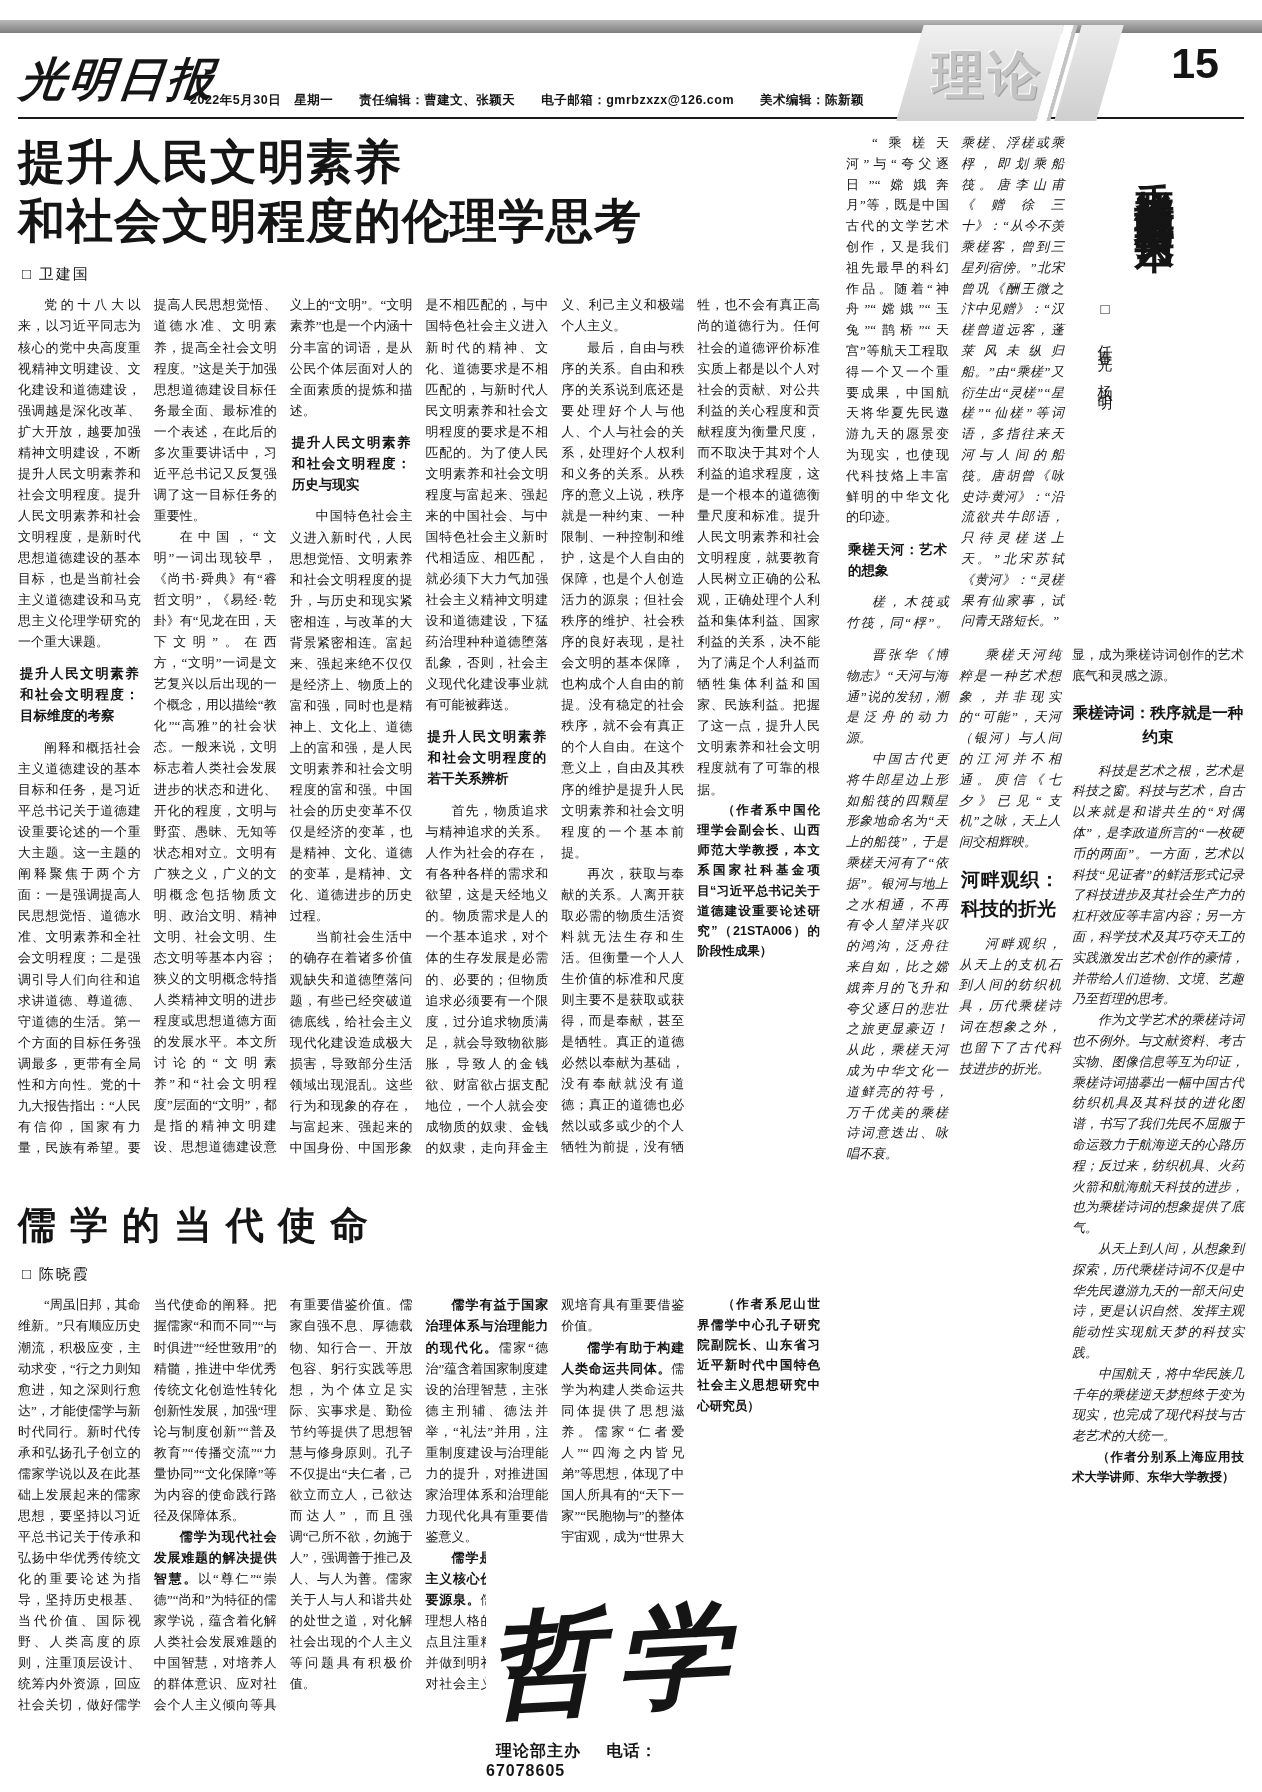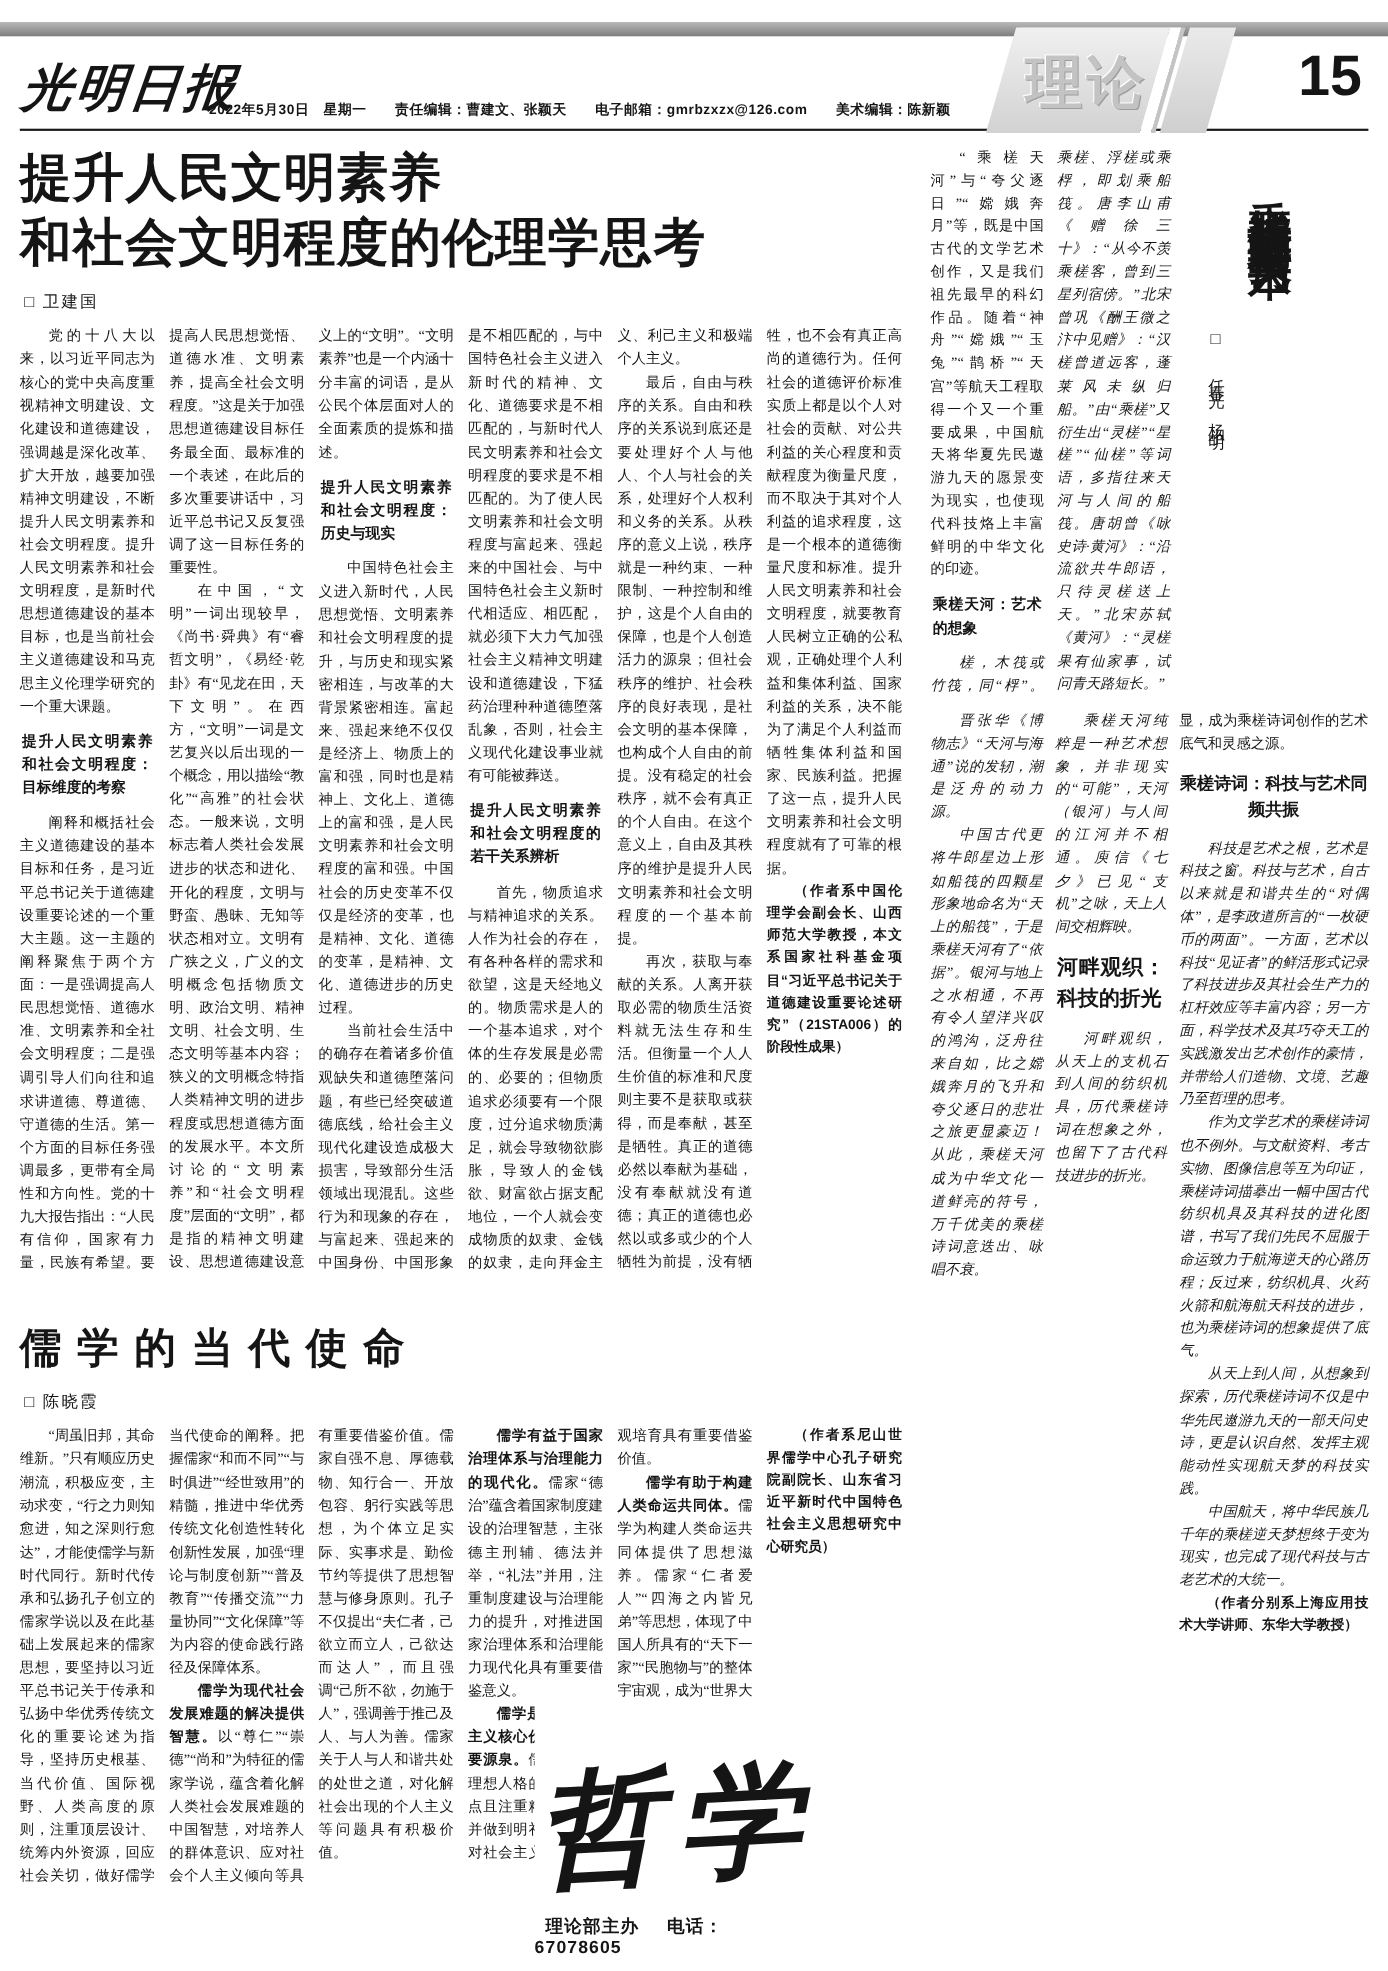--- a/index.html
+++ b/index.html
@@ -16,21 +16,21 @@
   .dateline { position:absolute; left:172px; bottom:8px; font-size:12.5px; font-weight:bold;
               font-family:"Liberation Sans","DejaVu Sans",sans-serif; letter-spacing:0.5px;text-align:center; }
   .section-tag { position:absolute; right:138px; top:-22px; width:196px; height:112px; overflow:visible; }
   .section-tag .slab { position:absolute; left:0; top:0; width:150px; height:96px; background:linear-gradient(#f0f0f0,#d2d2d2);
               transform:skewX(-16deg); border-right:10px solid #fff; box-shadow:4px 0 0 #c4c4c4; }
   .section-tag .slab2 { position:absolute; left:158px; top:0; width:42px; height:96px; background:linear-gradient(#eaeaea,#cfcfcf);
               transform:skewX(-16deg); }
   .section-tag .label { position:absolute; left:22px; top:16px; font-size:52px; font-weight:900;
               font-family:"Liberation Sans","DejaVu Sans",sans-serif; color:#c3c3c3;
               text-shadow:1px 1px 0 #9d9d9d, -1px -1px 0 #ffffff; letter-spacing:4px; }
-  .page-num { position:absolute; right:6px; top:-8px; font-size:52px; font-weight:bold;
+  .page-num { position:absolute; right:25px; top:-8px; font-size:43px; font-weight:bold;
               font-family:"Liberation Sans","DejaVu Sans",sans-serif; }
 
   
   .content { display:flex; gap:26px; margin:14px 18px 4px; }
   .left-zone { width:802px; }
   .right-zone { width:398px; position:relative; }
 
   
   .a1-title { font-size:47px; font-weight:900; line-height:1.26; letter-spacing:1px; }
   .byline { font-size:15px; margin:14px 0 10px 4px; letter-spacing:2px; }
@@ -151,21 +151,21 @@
             <p class="kai">晋张华《博物志》“天河与海通”说的发轫，潮是泛舟的动力源。</p>
             <p class="kai">中国古代更将牛郎星边上形如船筏的四颗星形象地命名为“天上的船筏”，于是乘槎天河有了“依据”。银河与地上之水相通，不再有令人望洋兴叹的鸿沟，泛舟往来自如，比之嫦娥奔月的飞升和夸父逐日的悲壮之旅更显豪迈！从此，乘槎天河成为中华文化一道鲜亮的符号，万千优美的乘槎诗词意迭出、咏唱不衰。</p>
           </div>
         <div class="rb-c">
             <p class="kai">乘槎天河纯粹是一种艺术想象，并非现实的“可能”，天河（银河）与人间的江河并不相通。庾信《七夕》已见“支机”之咏，天上人间交相辉映。</p>
             <h3 class="h3 h3">河畔观织：科技的折光</h3>
             <p class="kai">河畔观织，从天上的支机石到人间的纺织机具，历代乘槎诗词在想象之外，也留下了古代科技进步的折光。</p>
           </div>
         <div class="rb-c c3">
             <p class="cont">显，成为乘槎诗词创作的艺术底气和灵感之源。</p>
-            <h3 class="h3 h3c">乘槎诗词：科技与艺术同频共振</h3>
+            <h3 class="h3 h3c">乘槎诗词：秩序就是一种约束</h3>
             <p class="kai">科技是艺术之根，艺术是科技之窗。科技与艺术，自古以来就是和谐共生的“对偶体”，是李政道所言的“一枚硬币的两面”。一方面，艺术以科技“见证者”的鲜活形式记录了科技进步及其社会生产力的杠杆效应等丰富内容；另一方面，科学技术及其巧夺天工的实践激发出艺术创作的豪情，并带给人们造物、文境、艺趣乃至哲理的思考。</p>
             <p class="kai">作为文学艺术的乘槎诗词也不例外。与文献资料、考古实物、图像信息等互为印证，乘槎诗词描摹出一幅中国古代纺织机具及其科技的进化图谱，书写了我们先民不屈服于命运致力于航海逆天的心路历程；反过来，纺织机具、火药火箭和航海航天科技的进步，也为乘槎诗词的想象提供了底气。</p>
             <p class="kai">从天上到人间，从想象到探索，历代乘槎诗词不仅是中华先民遨游九天的一部天问史诗，更是认识自然、发挥主观能动性实现航天梦的科技实践。</p>
             <p class="kai">中国航天，将中华民族几千年的乘槎逆天梦想终于变为现实，也完成了现代科技与古老艺术的大统一。</p>
             <p class="note">（作者分别系上海应用技术大学讲师、东华大学教授）</p>
           </div>
       </div>
 
     </aside>
 

